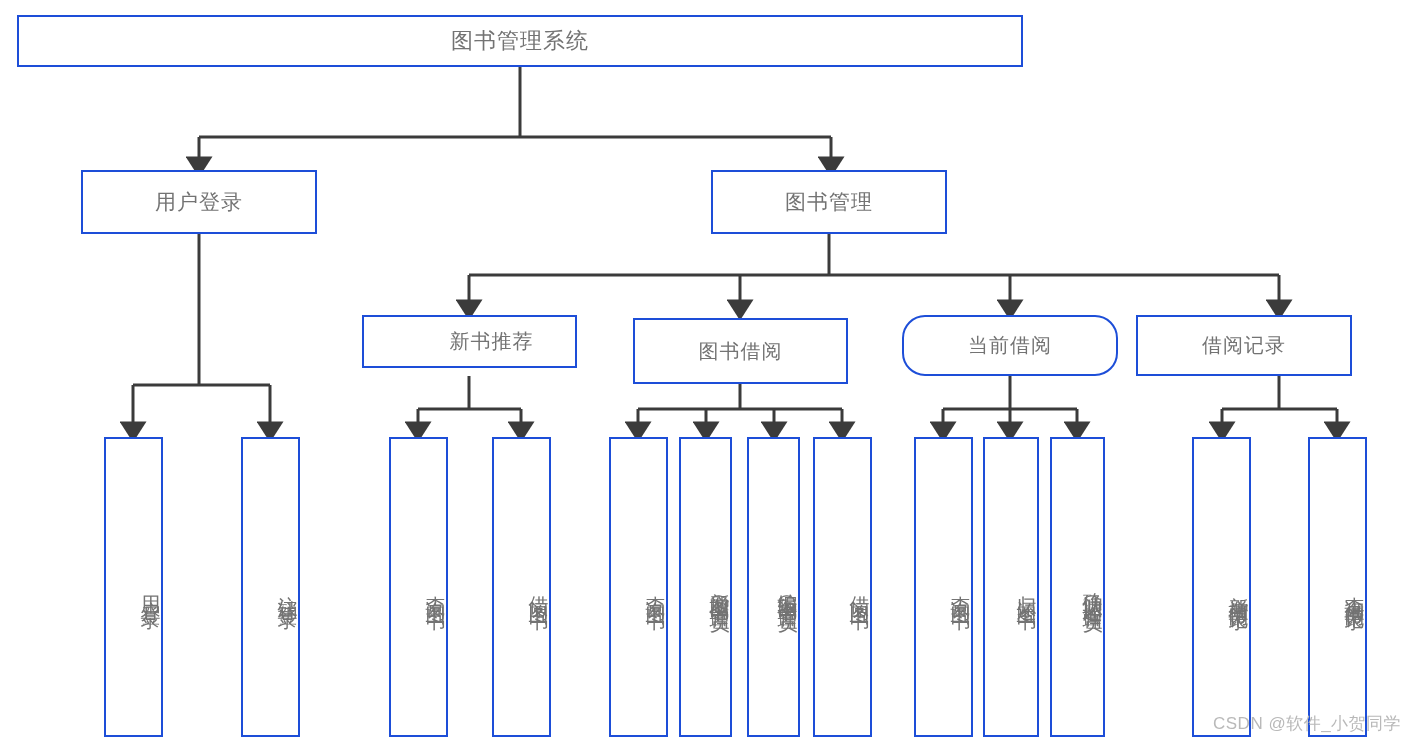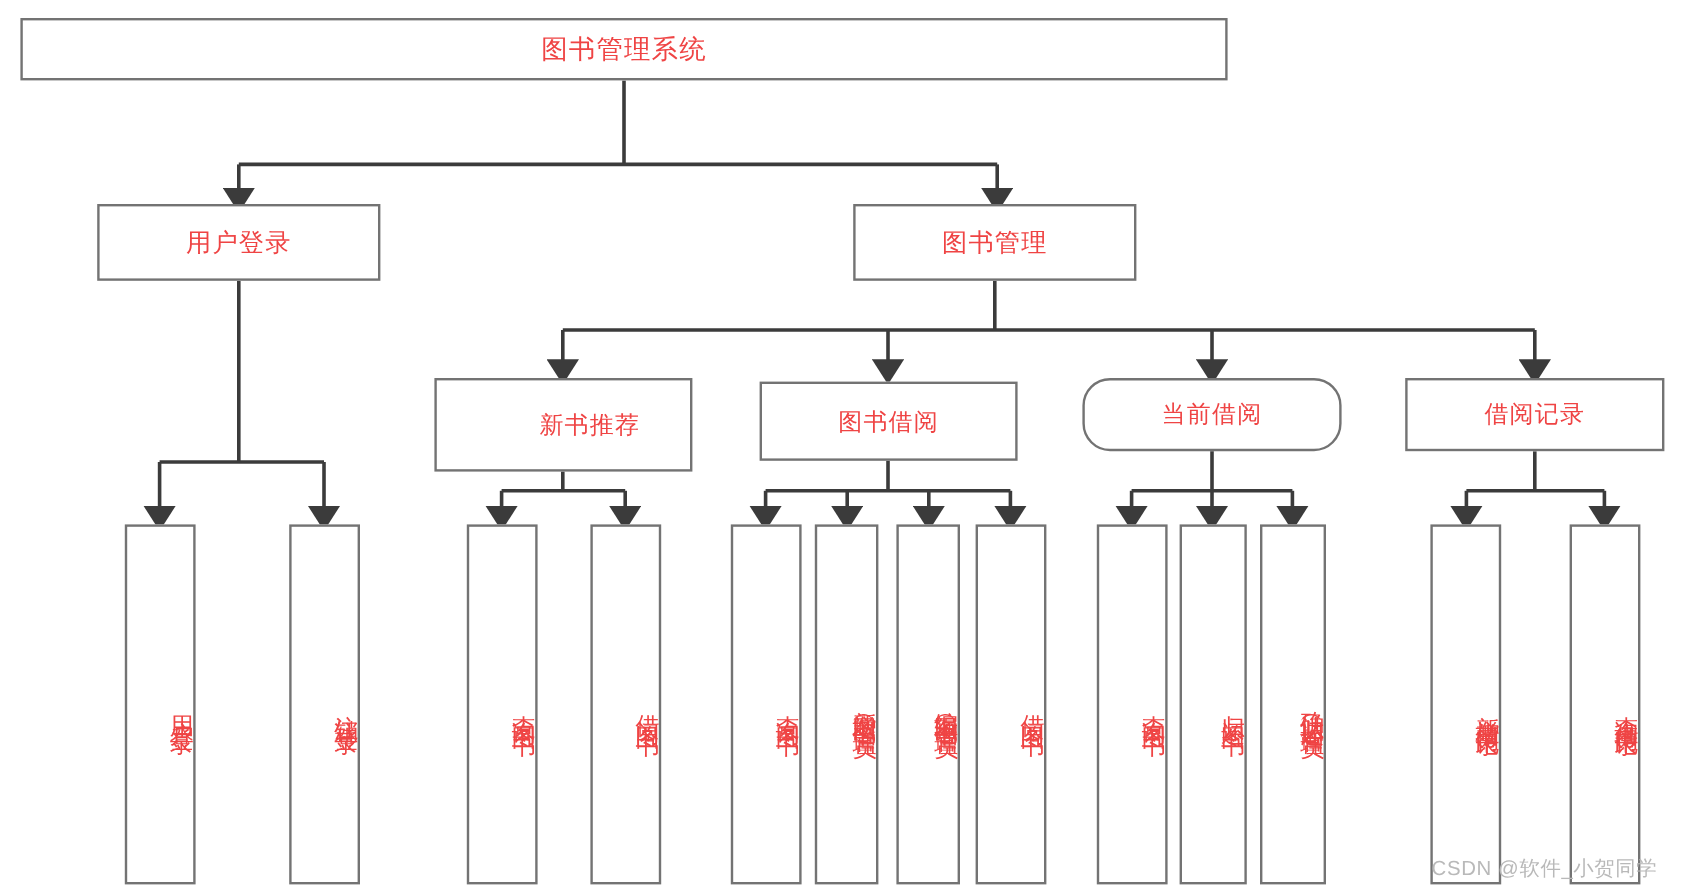--- a/index.html
+++ b/index.html
@@ -21,26 +21,26 @@
     position: absolute;
     left: 0;
     top: 0;
     width: 1405px;
     height: 747px;
     pointer-events: none;
   }
   .node {
     position: absolute;
     box-sizing: border-box;
-    border: 2px solid #737373;
+    border: 2px solid #1d4ed8;
     background: #ffffff;
     display: flex;
     align-items: center;
     justify-content: center;
-    color: #ef4444;
+    color: #737373;
     font-size: 21px;
     letter-spacing: 1px;
     z-index: 2;
   }
   .node.root { font-size: 22px; }
   .node.lvl2 { font-size: 21px; }
   .node.lvl3 { font-size: 20px; }
   .node.leaf {
     writing-mode: vertical-rl;
     text-orientation: upright;
@@ -54,20 +54,21 @@
   .node.leaf.tall-text { letter-spacing: 3px; }
   .watermark {
     position: absolute;
     left: 1193px;
     top: 712px;
     font-size: 17px;
     color: #b9b9b9;
     letter-spacing: 0.5px;
     z-index: 3;
     white-space: nowrap;
+    padding-left: 20px;
   }
 </style>
 </head>
 <body>
 
 <div id="stage">
 
   <svg id="wires" viewBox="0 0 1405 747" xmlns="http://www.w3.org/2000/svg">
     <defs>
       <marker id="arw" markerWidth="9" markerHeight="9" refX="1.2" refY="4.5" orient="auto" markerUnits="strokeWidth">
@@ -116,24 +117,24 @@
       <path d="M1222,409 L1222,425" marker-end="url(#arw)"></path>
       <path d="M1337,409 L1337,425" marker-end="url(#arw)"></path>
     </g>
   </svg>
 
   <div class="node root" style="left:17px; top:15px; width:1006px; height:52px;">图书管理系统</div>
 
   <div class="node lvl2" style="left:81px; top:170px; width:236px; height:64px;">用户登录</div>
   <div class="node lvl2" style="left:711px; top:170px; width:236px; height:64px;font-family:Liberation Mono, monospace;">图书管理</div>
 
-  <div class="node lvl3" style="left:362px; top:315px; width:215px; height:78px;padding-left:44px;">新书推荐</div>
+  <div class="node lvl3" style="left:362px; top:315px; width:215px; height:53px;padding-left:44px;">新书推荐</div>
   <div class="node lvl3" style="left:633px; top:318px; width:215px; height:66px;">图书借阅</div>
   <div class="node lvl3" style="left:902px; top:315px; width:216px; height:61px;border-radius:23px;">当前借阅</div>
-  <div class="node lvl3" style="left:1171px; top:315px; width:216px; height:61px;">借阅记录</div>
+  <div class="node lvl3" style="left:1136px; top:315px; width:216px; height:61px;">借阅记录</div>
 
   <div class="node leaf" style="left:104px; top:437px; width:59px; height:300px;">用户登录</div>
   <div class="node leaf" style="left:241px; top:437px; width:59px; height:300px;">注销登录</div>
 
   <div class="node leaf" style="left:389px; top:437px; width:59px; height:300px;">查询图书</div>
   <div class="node leaf" style="left:492px; top:437px; width:59px; height:300px;">借阅图书</div>
 
   <div class="node leaf" style="left:609px; top:437px; width:59px; height:300px;">查询图书</div>
   <div class="node leaf tall-text" style="left:679px; top:437px; width:53px; height:300px;">新增图书（管理员）</div>
   <div class="node leaf tall-text" style="left:747px; top:437px; width:53px; height:300px;">编辑图书（管理员）</div>

